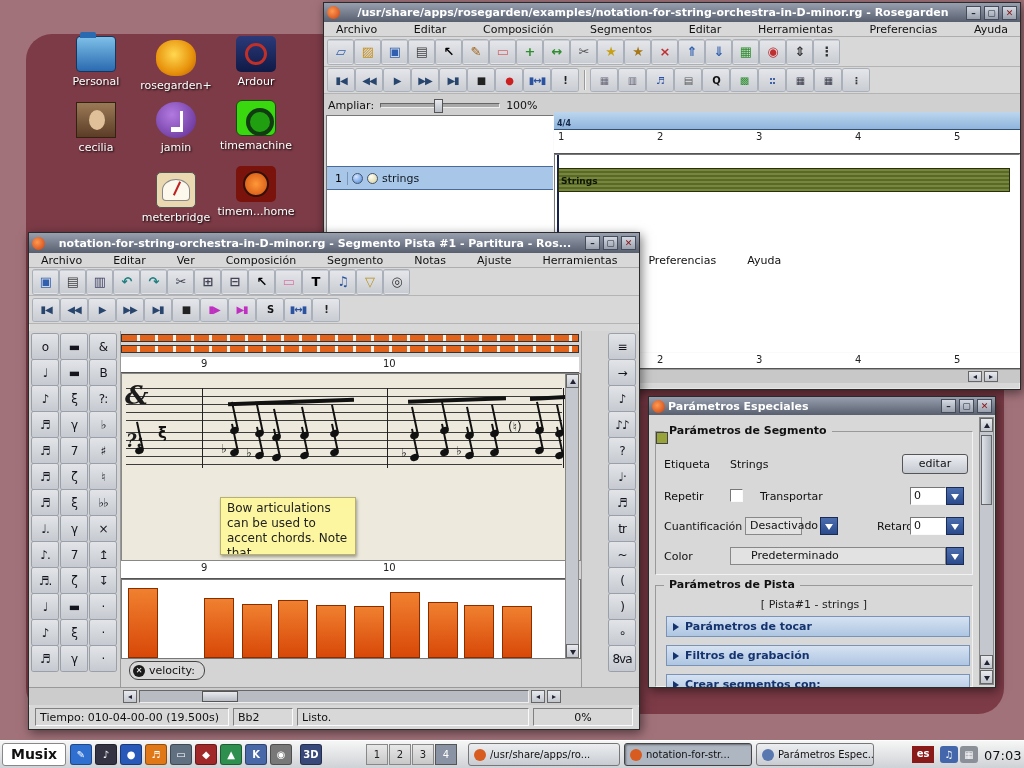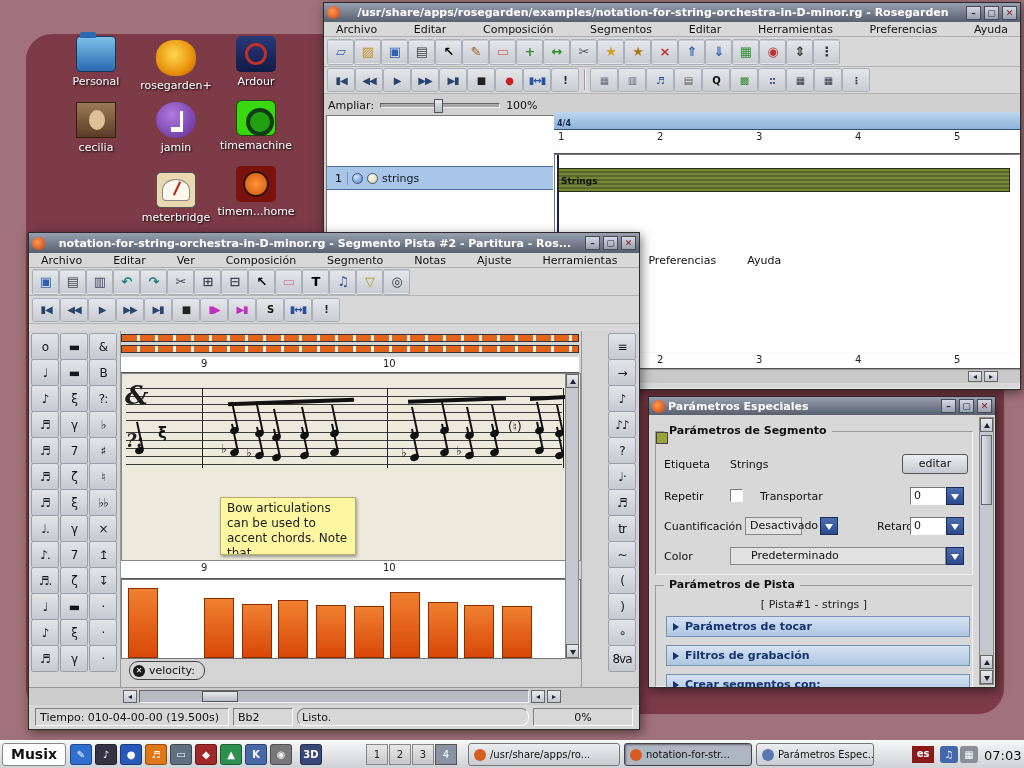--- a/index.html
+++ b/index.html
@@ -296,21 +296,21 @@
       <div class="bstrip" style="left:2px;top:275px;width:694px;height:14px;">
         <span class="rbtn" style="left:642px;top:1px;width:14px;height:11px;">◂</span>
         <span class="rbtn" style="left:658px;top:1px;width:14px;height:11px;">▸</span>
       </div>
     </div>
   </div>
 
   <div class="win" style="left:28px;top:232px;width:612px;height:498px;z-index:4;">
     <div class="tb" style="height:20px;">
       <span class="app-ic"></span>
-      <span class="tb-title">notation-for-string-orchestra-in-D-minor.rg - Segmento Pista #2 - Partitura - Ros...</span>
+      <span class="tb-title">notation-for-string-orchestra-in-D-minor.rg - Segmento Pista #1 - Partitura - Ros...</span>
       <span class="tb-btn">–</span>
       <span class="tb-btn">▢</span>
       <span class="tb-btn tb-close">✕</span>
     </div>
     <div class="menubar">
 
     <span class="menu-item">Archivo</span>
         <span class="menu-item">Editar</span>
         <span class="menu-item">Ver</span>
         <span class="menu-item">Composición</span>
@@ -491,21 +491,21 @@
       <div class="hgroove">
           <div class="hthumb"></div>
         </div>
       <span class="rbtn" style="left:502px;top:2px;width:14px;height:13px;">◂</span>
       <span class="rbtn" style="left:518px;top:2px;width:14px;height:13px;">▸</span>
     </div>
 
     <div class="statusrow">
       <span class="sbox" style="left:6px;width:194px;">Tiempo: 010-04-00-00 (19.500s)</span>
       <span class="sbox" style="left:204px;width:60px;">Bb2</span>
-      <span class="sbox" style="left:268px;width:232px;border-radius:8px;">Listo.</span>
+      <span class="sbox" style="left:268px;width:232px;">Listo.</span>
       <span class="sbox" style="left:504px;width:100px;text-align:center;">0%</span>
     </div>
   </div>
 
   <div class="win" style="left:648px;top:396px;width:348px;height:292px;z-index:5;">
     <div class="tb" style="height:18px;">
       <span class="app-ic"></span>
       <span class="tb-title" style="text-align:left;">Parámetros Especiales</span>
       <span class="tb-btn">–</span>
       <span class="tb-btn">▢</span>

